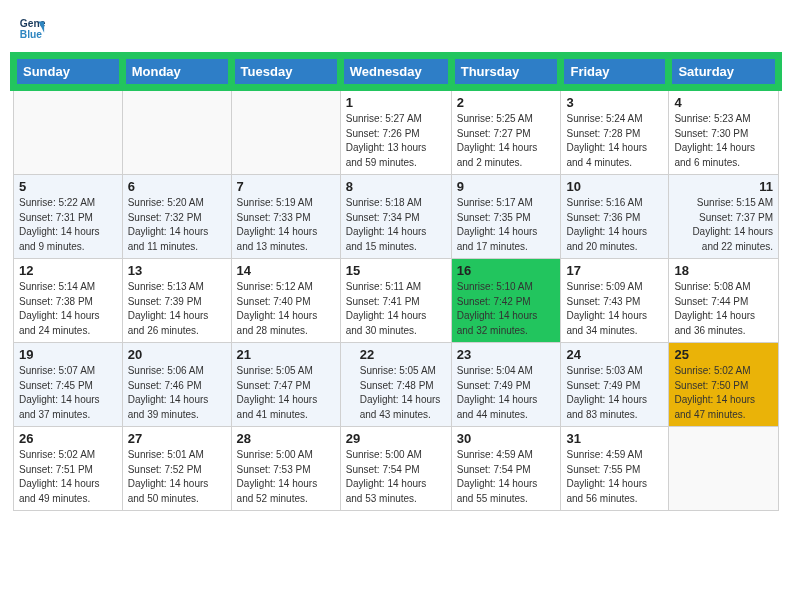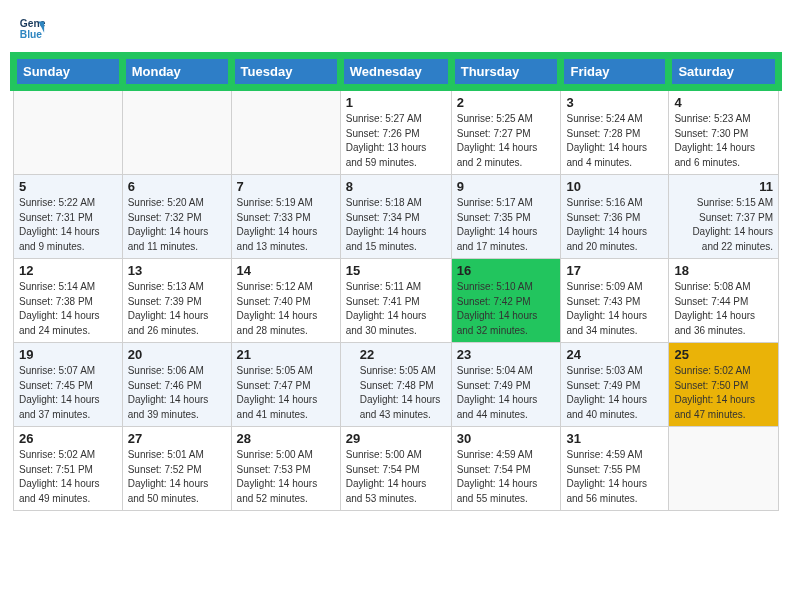--- a/index.html
+++ b/index.html
@@ -305,21 +305,21 @@
             <div>Sunrise: 5:04 AM</div>
             <div>Sunset: 7:49 PM</div>
             <div>Daylight: 14 hours and 44 minutes.</div>
           </div>
         </td>
         <td style="background: rgb(240, 245, 251);">
           <span class="day-number">24</span>
           <div class="day-info">
             <div>Sunrise: 5:03 AM</div>
             <div>Sunset: 7:49 PM</div>
-            <div>Daylight: 14 hours and 40 minutes.</div>
+            <div>Daylight: 14 hours and 83 minutes.</div>
           </div>
         </td>
         <td style="background: #eab308;">
           <span class="day-number">25</span>
           <div class="day-info">
             <div>Sunrise: 5:02 AM</div>
             <div>Sunset: 7:50 PM</div>
             <div>Daylight: 14 hours and 47 minutes.</div>
           </div>
         </td>

